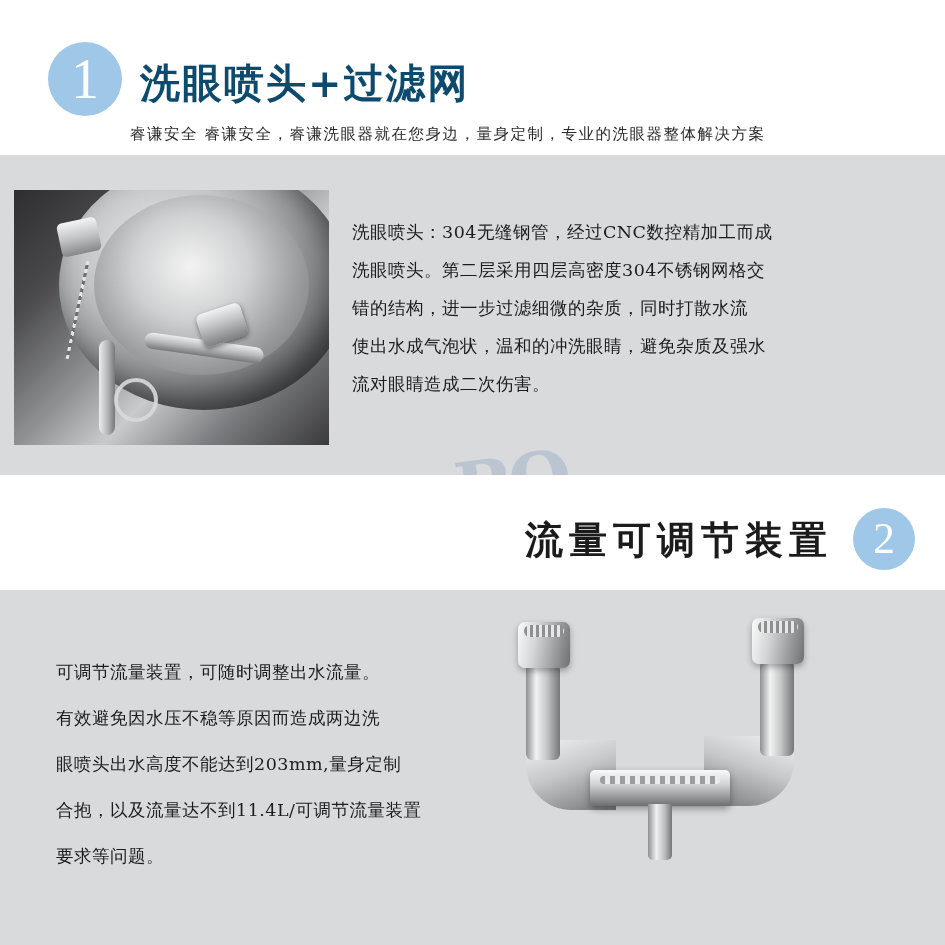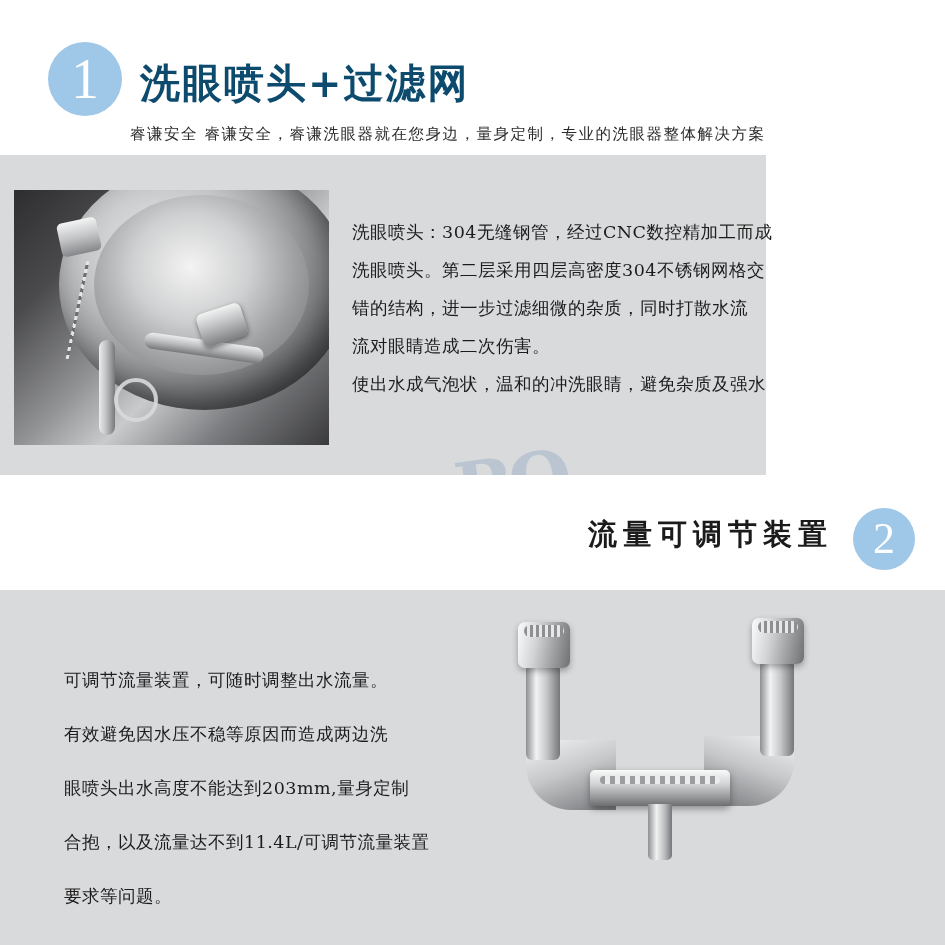--- a/index.html
+++ b/index.html
@@ -61,21 +61,21 @@
     color: #2a2a2a;
     letter-spacing: 1.5px;
     white-space: nowrap;
     font-family: "DejaVu Serif", "Liberation Serif", serif;
   }
 
   
   .sec1-body {
     position: absolute;
     left: 0; top: 155px;
-    width: 766px;
+    width: 945px;
     height: 320px;
     background: #d9dadc;
   }
   .photo1 {
     position: absolute;
     left: 14px; top: 35px;
     width: 315px; height: 255px;
     background: linear-gradient(135deg, #2e2e30 0%, #4a4a4d 22%, #8f9092 45%, #c9cacb 60%, #7c7d80 78%, #3a3a3c 100%);
     overflow: hidden;
   }
@@ -169,21 +169,21 @@
   .sec2-header {
     position: absolute;
     left: 0; top: 475px;
     width: 945px;
     height: 115px;
     background: #ffffff;
   }
   .sec2-title {
     position: absolute;
     right: 112px; top: 515px;
-    font-size: 29px;
+    font-size: 38px;
     color: #1b1b1b;
     letter-spacing: 6px;
     font-weight: bold;
     font-family: Liberation Mono, monospace;
     white-space: nowrap;
   }
   .badge-2 {
     position: absolute;
     right: 30px; top: 508px;
     width: 62px; height: 62px;
@@ -202,21 +202,21 @@
   .sec2-text {
     position: absolute;
     left: 48px; top: 55px;
     width: 420px;
     font-size: 17.5px;
     line-height: 38px;
     color: #1c1c1c;
     letter-spacing: 0.5px;
     font-family: "DejaVu Serif", "Liberation Serif", serif;
   }
-  .sec2-text p { margin: 16px; }
+  .sec2-text p { margin: 8px; }
 
   .photo2 {
     position: absolute;
     left: 490px; top: 20px;
     width: 420px; height: 290px;
   }
   .p2 { position: absolute; }
   .head-l {
     left: 28px; top: 12px;
     width: 52px; height: 46px;
@@ -308,22 +308,22 @@
       <div class="pipe2"></div>
       <div class="pipe"></div>
       <div class="nozzle"></div>
       <div class="ring"></div>
     </div>
 
     <div class="sec1-text">
       <p>洗眼喷头：304无缝钢管，经过CNC数控精加工而成</p>
       <p>洗眼喷头。第二层采用四层高密度304不锈钢网格交</p>
       <p>错的结构，进一步过滤细微的杂质，同时打散水流</p>
+      <p>使出水成气泡状，温和的冲洗眼睛，避免杂质及强水</p>
       <p>流对眼睛造成二次伤害。</p>
-      <p>使出水成气泡状，温和的冲洗眼睛，避免杂质及强水</p>
     </div>
 
     <div class="watermark">RQ</div>
   </div>
 
   <div class="sec2-header"></div>
   <div class="sec2-title">流量可调节装置</div>
   <div class="badge badge-2">2</div>
 
   <div class="sec2-body">

